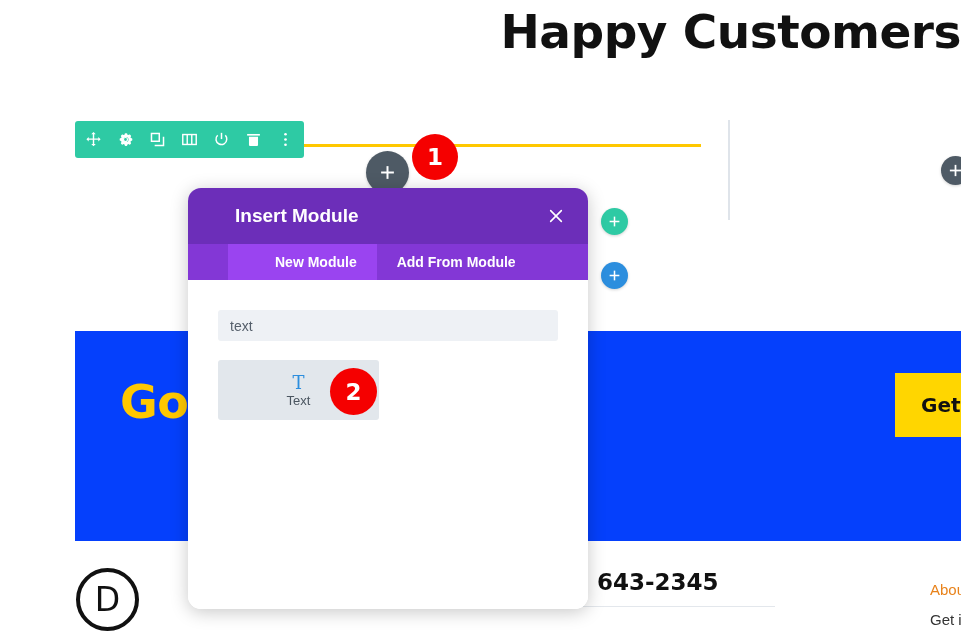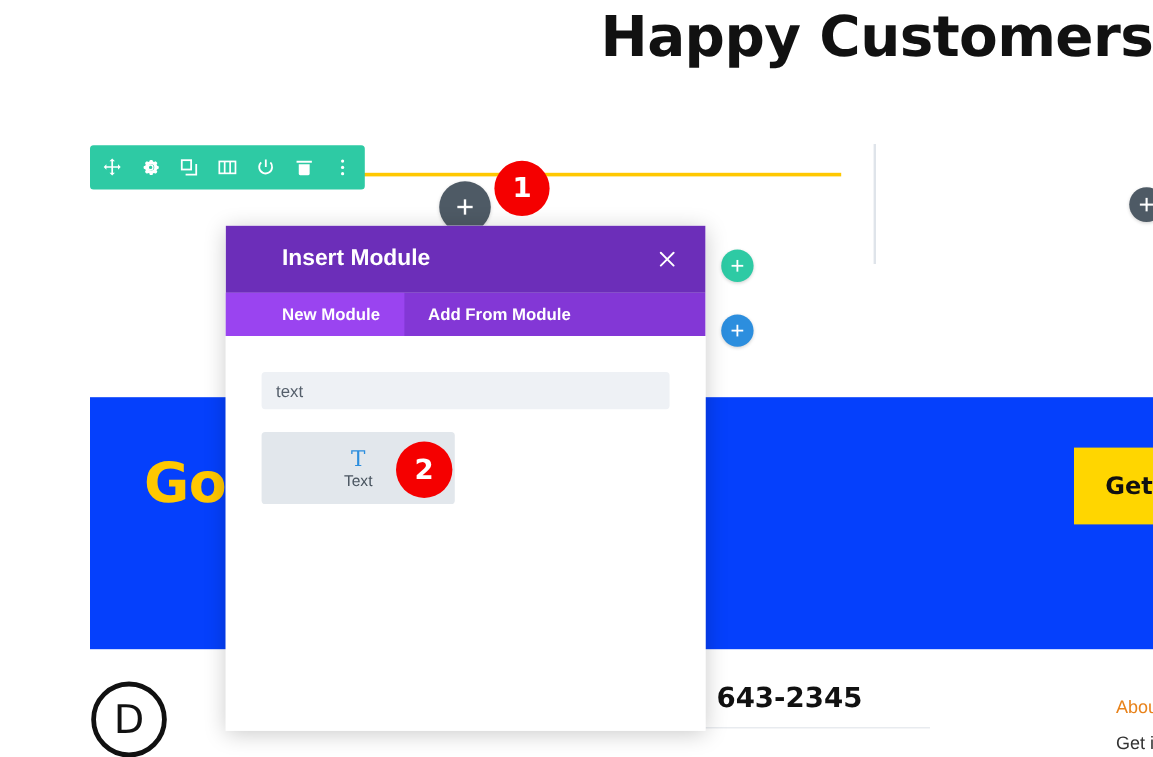--- a/index.html
+++ b/index.html
@@ -236,20 +236,21 @@
     left: 188px;
     top: 188px;
     width: 400px;
     height: 421px;
     background: #ffffff;
     box-shadow: 0 3px 18px rgba(0,0,0,0.22);
     z-index: 30;
     display: flex;
     flex-direction: column;
     overflow: hidden;
+    border-radius: 13px;
   }
   #modal-header {
     height: 56px;
     background: #6c2eb9;
     display: flex;
     align-items: center;
     padding: 0 20px 0 47px;
     flex: none;
   }
   #modal-title {
@@ -275,21 +276,21 @@
   .modal-tab {
     display: flex;
     align-items: center;
     padding: 0 20px;
     color: #ffffff;
     font-size: 14px;
     font-weight: 700;
     cursor: pointer;
     background: transparent;
   }
-  .modal-tab.active { background: #9a44f0; }
+  .modal-tab.active { background: #9a44f0; margin-left: 40px; }
   #tab-new-module { padding-left: 47px; }
 
   #modal-body {
     flex: 1;
     background: #ffffff;
     padding: 30px 30px 0 30px;
     box-sizing: border-box;
   }
   #module-search-input {
     width: 340px;

